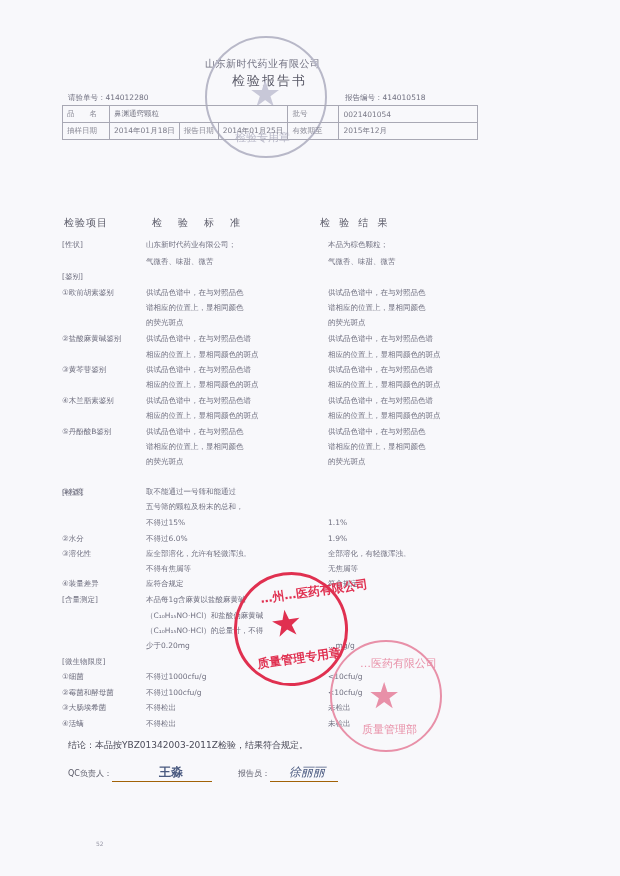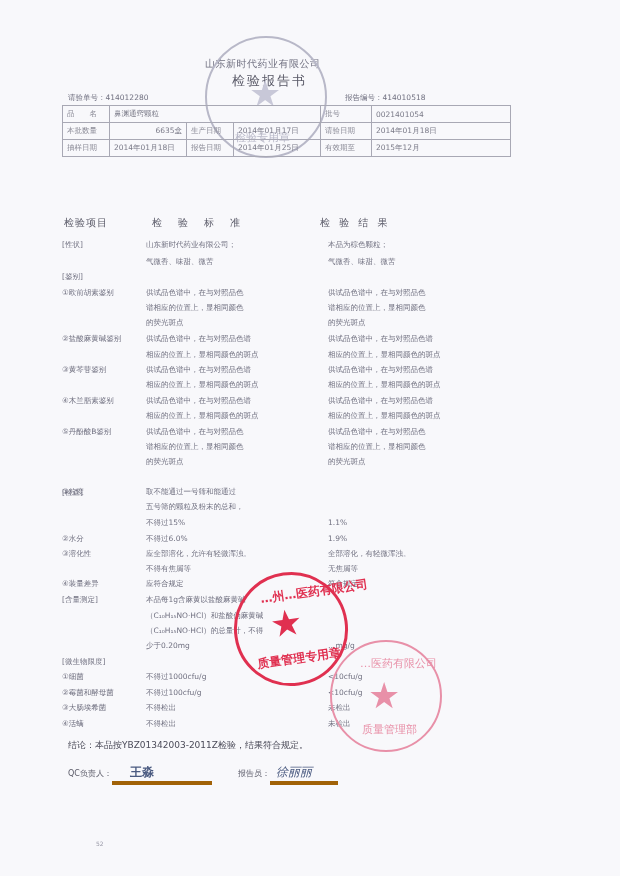--- a/index.html
+++ b/index.html
@@ -12,21 +12,21 @@
   table.info{position:absolute;left:62px;top:105px;border-collapse:collapse;font-size:7.5px;color:#7a7a88;}
   table.info td{border:1px solid #a8a8b4;height:16px;padding:0 4px;white-space:nowrap;}
   .lbl{color:#8a8a96;}
   .colhdr{font-size:10px;color:#5a5a68;letter-spacing:3px;}
   .row{position:absolute;font-size:7.5px;color:#707080;white-space:nowrap;}
   .c1{left:62px;}
   .c2{left:146px;}
   .c3{left:328px;}
   .concl{left:68px;top:739px;font-size:9px;color:#4a4a58;}
   .sig{font-size:8px;color:#5a5a68;}
-  .line{border-bottom:4px solid #a16207;display:inline-block;}
+  .line{border-bottom:1px solid #a16207;display:inline-block;text-align:center;}
   .stamp{position:absolute;border-radius:50%;}
   .stamp-red{border:3px solid #e03050;color:#e03050;}
   .stamp-light{border:2px solid #e890a8;color:#e890a8;}
   .stamp-gray{border:2px solid #b8b8c8;color:#b8b8c8;}
   .star{position:absolute;font-size:36px;line-height:1;}
   .stamp-text{position:absolute;font-size:11px;white-space:nowrap;font-weight:bold;}
   .hand{font-family:"DejaVu Serif",serif;color:#4a5a80;font-size:12px;font-style:italic;}
 </style>
 </head>
 <body>
@@ -46,28 +46,20 @@
   <span>报告编号：</span><span>414010518</span>
 </div>
 
 <table class="info">
   <tbody>
       <tr>
     <td class="lbl" style="width:38px">品　　名</td>
     <td colspan="4">鼻渊通窍颗粒</td>
     <td class="lbl" style="width:42px">批号</td>
     <td style="width:130px">0021401054</td>
-  </tr>
-  <tr>
-    <td class="lbl">本批数量</td>
-    <td style="width:68px;text-align:right">6635盒</td>
-    <td class="lbl" style="width:38px">生产日期</td>
-    <td style="width:78px" colspan="2">2014年01月17日</td>
-    <td class="lbl">请验日期</td>
-    <td>2014年01月18日</td>
   </tr>
   <tr>
     <td class="lbl">抽样日期</td>
     <td>2014年01月18日</td>
     <td class="lbl">报告日期</td>
     <td colspan="2">2014年01月25日</td>
     <td class="lbl">有效期至</td>
     <td>2015年12月</td>
   </tr>
 </tbody>

